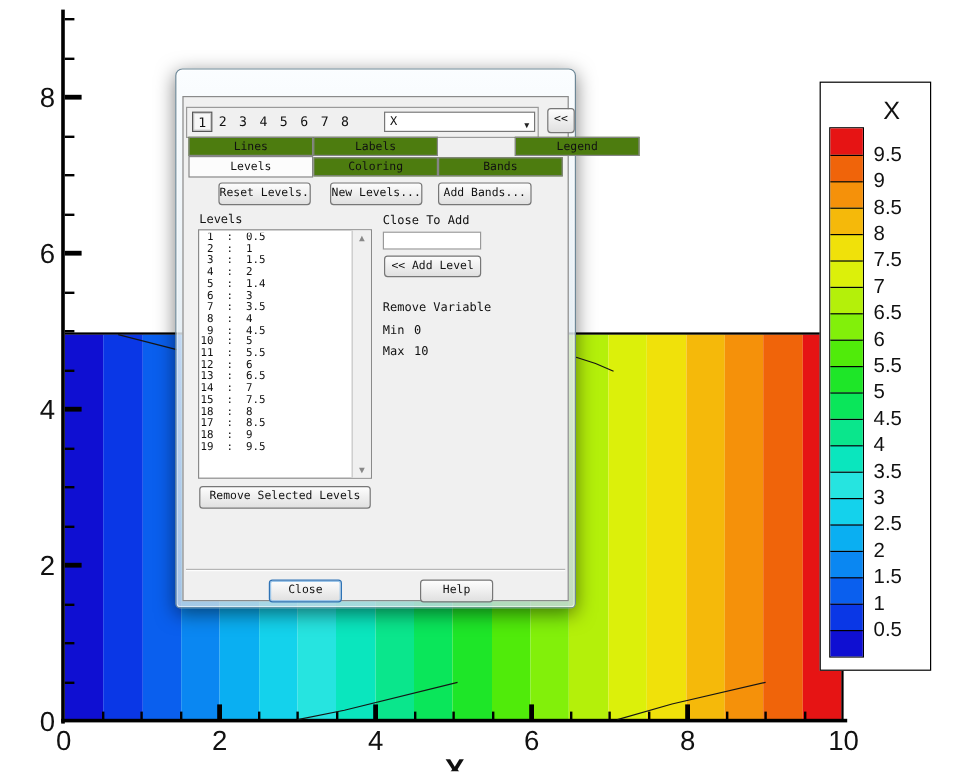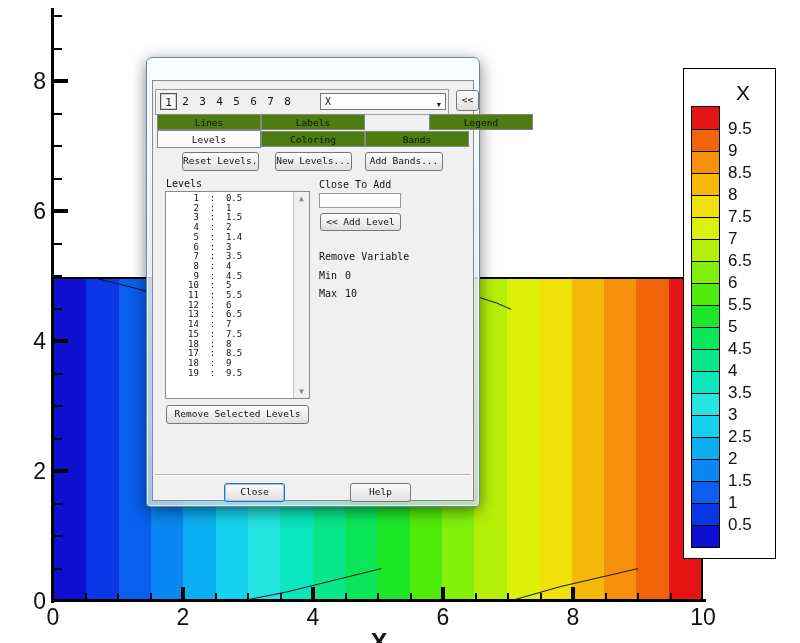--- a/index.html
+++ b/index.html
@@ -55,21 +55,21 @@
     background:linear-gradient(#fdfdfd,#e0e0e0);font-size:9.5px;color:#111;
     font-family:"DejaVu Sans Mono",monospace;overflow:hidden;white-space:nowrap;cursor:pointer;}
   #collapse-btn{left:303px;top:9px;width:21px;height:19px;line-height:18px;border-radius:3px;}
   .tab{position:absolute;width:104px;height:16px;line-height:16px;text-align:center;
     font-size:9.5px;border:1px solid #858585;box-sizing:border-box;background:#4d7c0f;cursor:pointer;}
   .tab.sel{background:#fcfcfc;height:18px;line-height:18px;z-index:2;}
   .lbl{position:absolute;font-size:10px;color:#111;white-space:pre;}
   #levels-list{position:absolute;left:12px;top:110px;width:145px;height:208px;background:#fff;
     border:1px solid #8a8a8a;box-sizing:border-box;}
   #list-items{position:absolute;left:0;top:2px;right:16px;bottom:0;overflow:hidden;}
-  .list-item{font-size:9px;line-height:9.7px;white-space:pre;padding-left:22px;}
+  .list-item{font-size:9px;line-height:9.7px;white-space:pre;padding-left:1px;}
   #list-scrollbar{position:absolute;right:0;top:0;bottom:0;width:15px;background:#f0f0f0;
     border-left:1px solid #c8c8c8;}
   #list-scrollbar .sarrow{position:absolute;left:0;width:100%;text-align:center;
     font-size:8px;color:#888;}
   #lta-input{position:absolute;left:166px;top:112px;width:82px;height:15px;background:#fff;
     border:1px solid #999;box-sizing:border-box;font-size:10px;
     font-family:"DejaVu Sans Mono",monospace;padding:0 2px;}
   #separator{position:absolute;left:2px;top:393px;width:316px;height:0;
     border-top:1px solid #b5b5b5;border-bottom:1px solid #fdfdfd;}
   .btn.focused{border:1px solid #2f73b5;box-shadow:inset 0 0 0 1px #9cc5e8;}

